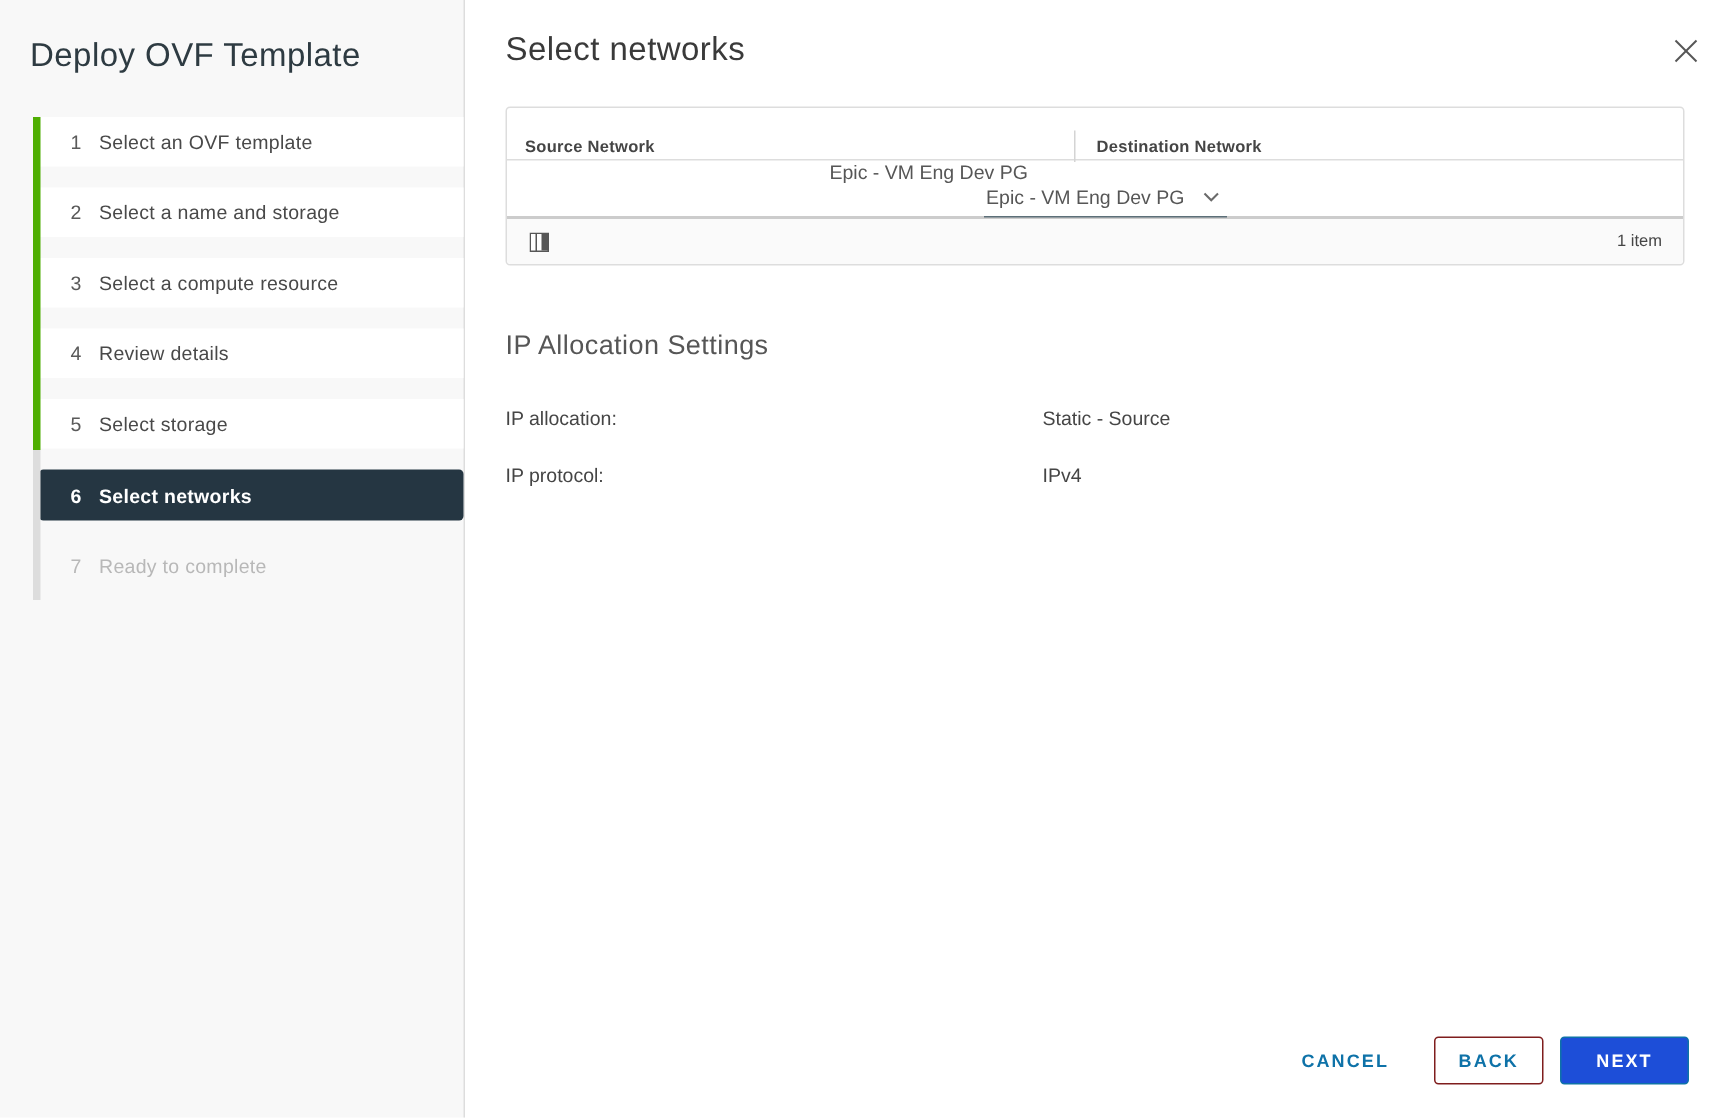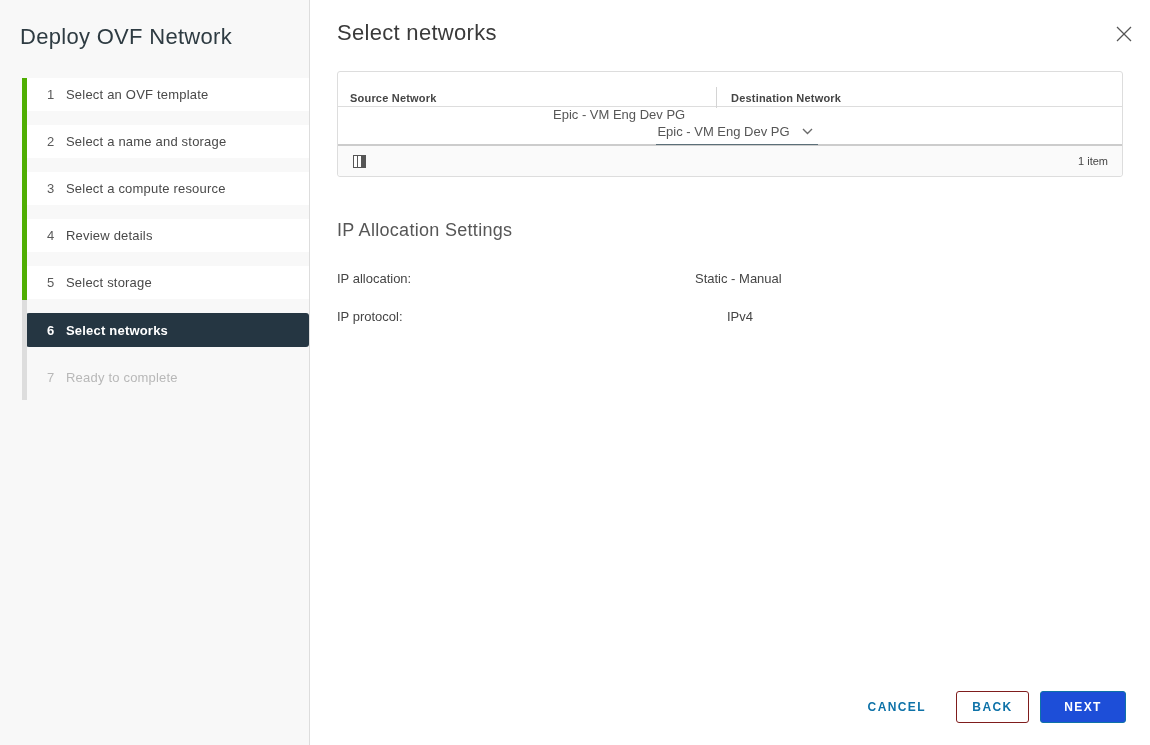--- a/index.html
+++ b/index.html
@@ -81,21 +81,21 @@
     padding:0 14px 0 15px;
     border-radius:0 0 3px 3px;
   }
   .col-toggle { background:none; border:none; padding:0; cursor:pointer; line-height:0; }
   .items-count { font-size:11px; color:#454545; }
 
   
   .ip-section { margin:43px 0 0 27px; }
   .ip-heading { font-size:18px; font-weight:400; color:#565656; letter-spacing:.3px; }
   .ip-row { display:flex; font-size:13px; color:#454545; margin-top:30px; }
-  .ip-row + .ip-row { margin-top:23px;gap:32px; }
+  .ip-row + .ip-row { margin-top:23px; }
   .ip-label { width:358px; }
   .ip-value { color:#454545; }
 
   
   .actions {
     position:absolute; right:24px; bottom:22px;
     display:flex; align-items:center;
   }
   .btn {
     font-family:"Liberation Sans", sans-serif;
@@ -105,21 +105,21 @@
   .btn-link { background:none; border:none; color:#0e72a8; margin-right:20px; padding:0 10px; }
   .btn-outline { background:#fff; border:1px solid #7f1d1d; color:#0e72a8; width:73px; margin-right:11px; }
   .btn-primary { background:#1d4ed8; border:1px solid #0e72a8; color:#fff; width:86px; }
 </style>
 </head>
 <body>
 
 <div class="app">
 
   <div class="sidebar">
-    <div class="wizard-title">Deploy OVF Network</div>
+    <div class="wizard-title">Deploy OVF Template</div>
     <div class="steps">
       <div class="progress-bar done"></div>
       <div class="progress-bar todo"></div>
 
       <div class="step">
         <span class="num">1</span>
         <span class="lbl">Select an OVF template</span>
       </div>
       <div class="step">
         <span class="num">2</span>
@@ -183,21 +183,21 @@
           </svg>
         </button>
         <span class="items-count">1 item</span>
       </div>
     </div>
 
     <div class="ip-section">
       <div class="ip-heading">IP Allocation Settings</div>
       <div class="ip-row">
         <div class="ip-label">IP allocation:</div>
-        <div class="ip-value">Static - Manual</div>
+        <div class="ip-value">Static - Source</div>
       </div>
       <div class="ip-row">
         <div class="ip-label">IP protocol:</div>
         <div class="ip-value">IPv4</div>
       </div>
     </div>
 
     <div class="actions">
       <button class="btn btn-link">CANCEL</button>
       <button class="btn btn-outline">BACK</button>

